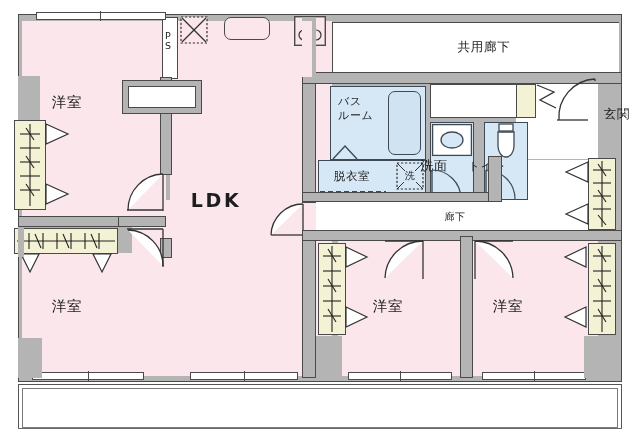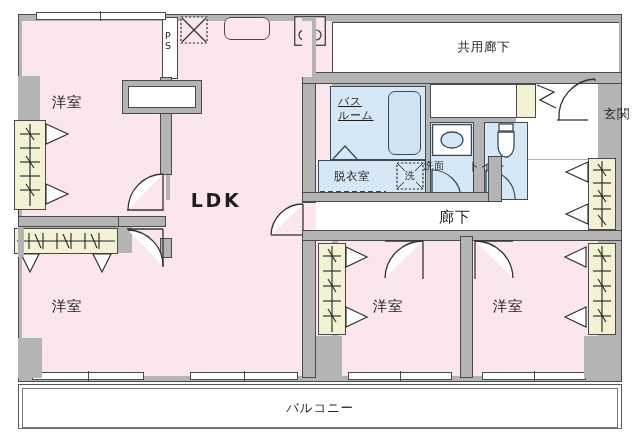--- a/index.html
+++ b/index.html
@@ -19,49 +19,48 @@
   svg{display:block;overflow:visible;}
 </style>
 </head>
 <body>
 
 <div id="stage">
 
   <div class="abs" style="left:18px;top:384px;width:604px;height:48px;border:1.6px solid #555;background:#fff;"></div>
   <div class="abs" style="left:22px;top:388px;width:596px;height:40px;border:1.2px solid #7a7a7a;background:#fff;"></div>
   <div class="abs" style="left:18px;top:428px;width:604px;height:4px;background:#fff;border-top:1.2px solid #6b6b6b;"></div>
-  <div class="label" style="left: 320px; top: 408px; font-size: 12.5px; transform: translate(-50%, -50%);" id="lblBalcony">バルコニー</div>
 
   <div class="abs wallplain" style="left:18px;top:14px;width:604px;height:368px;border:1.5px solid #4a4a4a;"></div>
 
   <div class="abs white" style="left:332px;top:17px;width:287px;height:60px;border-left:1.5px solid #4a4a4a;"></div>
   <div class="abs" style="left:332px;top:17px;width:287px;height:6px;background:#b4b4b4;border-bottom:1.4px solid #4a4a4a;"></div>
   <div class="label" style="left: 484px; top: 47px; font-size: 12.5px; transform: translate(-50%, -50%);" id="lblKyoyo">共用廊下</div>
 
   <div class="abs room" style="left:170px;top:21px;width:162px;height:355px;"></div>
   <div class="abs room" style="left:170px;top:21px;width:162px;height:60px;"></div>
   <div class="abs room" style="left:132px;top:200px;width:200px;height:176px;"></div>
 
   <div class="abs room" style="left:22px;top:21px;width:144px;height:196px;"></div>
 
   <div class="abs room" style="left:22px;top:253px;width:144px;height:123px;"></div>
 
   <div class="abs room" style="left:338px;top:240px;width:124px;height:136px;"></div>
 
   <div class="abs room" style="left:472px;top:240px;width:126px;height:136px;"></div>
 
   <div class="abs white" style="left:316px;top:200px;width:282px;height:33px;"></div>
-  <div class="label" style="left: 455px; top: 217px; font-size: 15px; transform: translate(-50%, -50%);" id="lblRouka">廊下</div>
+  <div class="label" style="left: 455px; top: 217px; font-size: 10px; transform: translate(-50%, -50%);" id="lblRouka">廊下</div>
 
   <div class="abs white" style="left:516px;top:82px;width:82px;height:77px;"></div>
   <div class="abs white" style="left:490px;top:160px;width:108px;height:42px;"></div>
   <div class="label" style="left: 573px; top: 114px; font-size: 12.5px; transform: translate(-50%, -50%); margin-left: 44px;" id="lblGenkan">玄関</div>
 
   <div class="abs wet" style="left:330px;top:86px;width:96px;height:74px;"></div>
-  <div class="label" style="left:338px;top:95px;font-size:11px;line-height:14px;text-decoration:underline;" id="lblBath"><span>バス</span><br><span>ルーム</span></div>
+  <div class="label" style="left:338px;top:95px;font-size:11px;line-height:14px;" id="lblBath"><span>バス</span><br><span>ルーム</span></div>
 
   <div class="abs" style="left:388px;top:91px;width:33px;height:64px;border:1.5px solid #3e4a56;border-radius:7px;background:#cfe3f3;"></div>
 
   <svg class="abs" style="left:332px;top:144px;width:26px;height:16px;" viewBox="0 0 26 16">
     <polyline points="1,15 13,2 25,15" fill="none" stroke="#3e4a56" stroke-width="1.4"></polyline>
   </svg>
 
   <div class="abs wet" style="left:318px;top:160px;width:108px;height:33px;"></div>
   <div class="label" style="left: 352px; top: 176px; font-size: 11.5px; transform: translate(-50%, -50%);" id="lblDatsui">脱衣室</div>
 
@@ -75,21 +74,21 @@
 
   <svg class="abs" style="left:320px;top:190px;width:66px;height:4px;" viewBox="0 0 66 4">
     <line x1="0" y1="2" x2="66" y2="2" stroke="#3e4a56" stroke-width="2" stroke-dasharray="5,3"></line>
   </svg>
 
   <div class="abs wet" style="left:430px;top:122px;width:44px;height:78px;"></div>
   <svg class="abs" style="left:432px;top:124px;width:40px;height:32px;" viewBox="0 0 40 32">
     <rect x="0.6" y="0.6" width="38.8" height="30.8" fill="#ffffff" stroke="#3e4a56" stroke-width="1.3"></rect>
     <ellipse cx="20" cy="16" rx="11" ry="8" fill="#d6e8f6" stroke="#3e4a56" stroke-width="1.3"></ellipse>
   </svg>
-  <div class="label" style="left: 434px; top: 166px; font-size: 10px; transform: translate(-50%, -50%);" id="lblSenmen">洗面</div>
+  <div class="label" style="left: 434px; top: 166px; font-size: 13px; transform: translate(-50%, -50%);" id="lblSenmen">洗面</div>
   <svg class="abs" style="left:431px;top:170px;width:30px;height:30px;" viewBox="0 0 30 30">
     <path d="M1 0 A29 29 0 0 1 30 29" fill="none" stroke="#3e4a56" stroke-width="1.2"></path>
     <line x1="1" y1="0" x2="1" y2="30" stroke="#3e4a56" stroke-width="1.4"></line>
   </svg>
 
   <div class="abs wet" style="left:484px;top:122px;width:44px;height:78px;"></div>
   <svg class="abs" style="left:492px;top:124px;width:28px;height:42px;" viewBox="0 0 28 42">
     <rect x="7" y="0" width="14" height="7" fill="#ffffff" stroke="#3e4a56" stroke-width="1.3"></rect>
     <path d="M6 8 h16 v14 a8 11 0 0 1 -16 0 z" fill="#ffffff" stroke="#3e4a56" stroke-width="1.3"></path>
   </svg>

